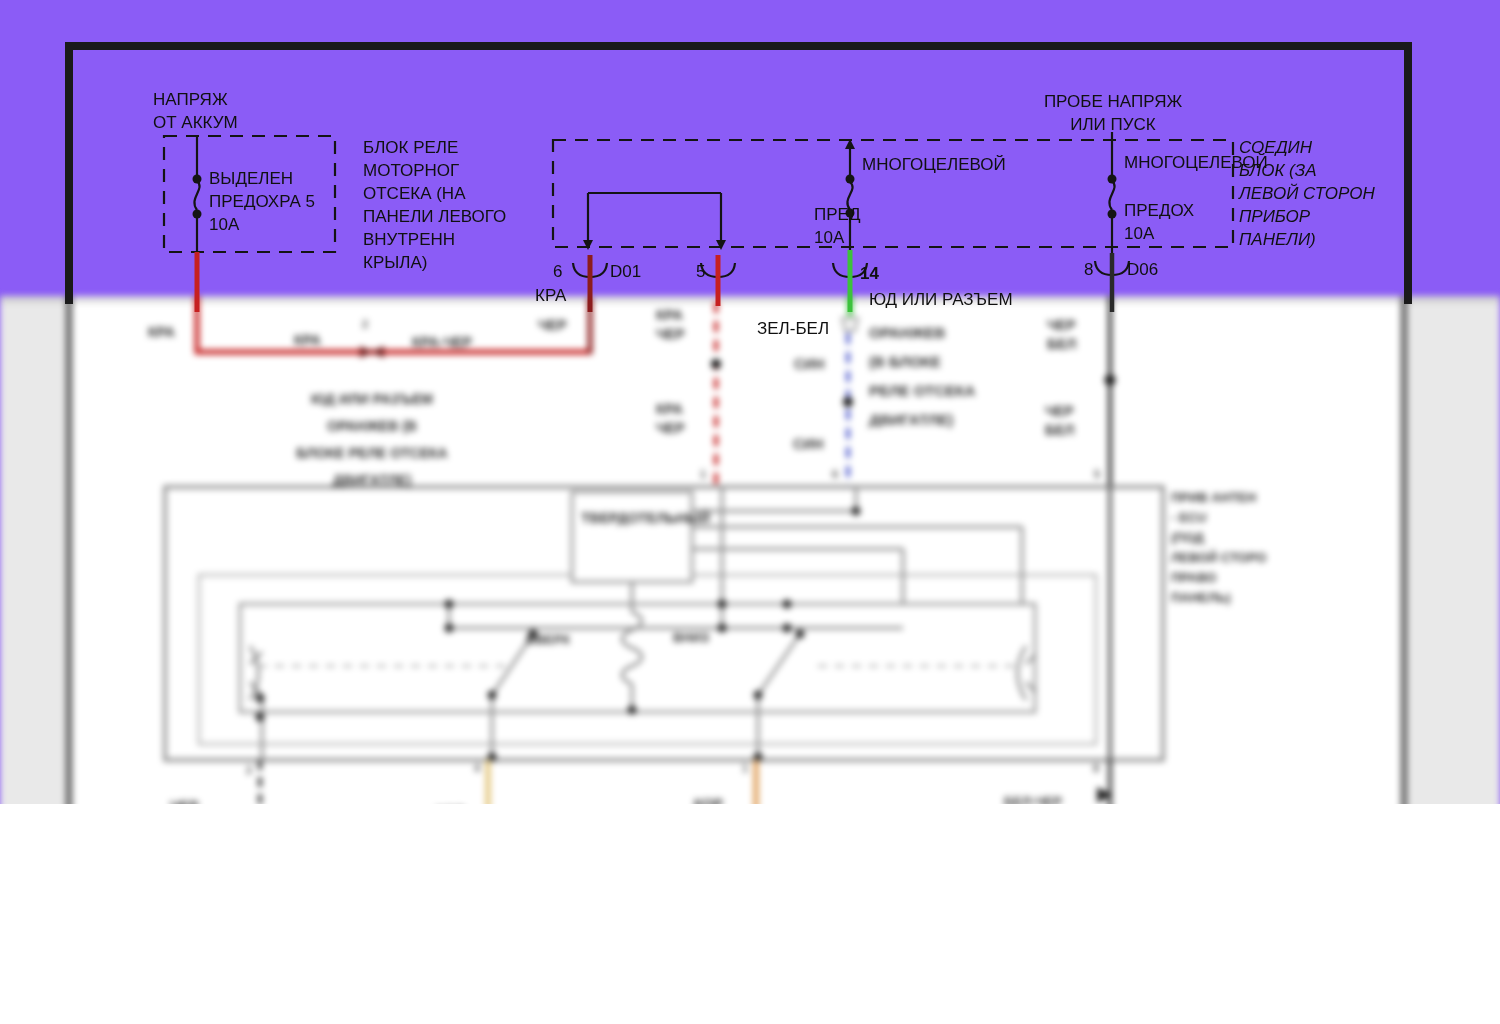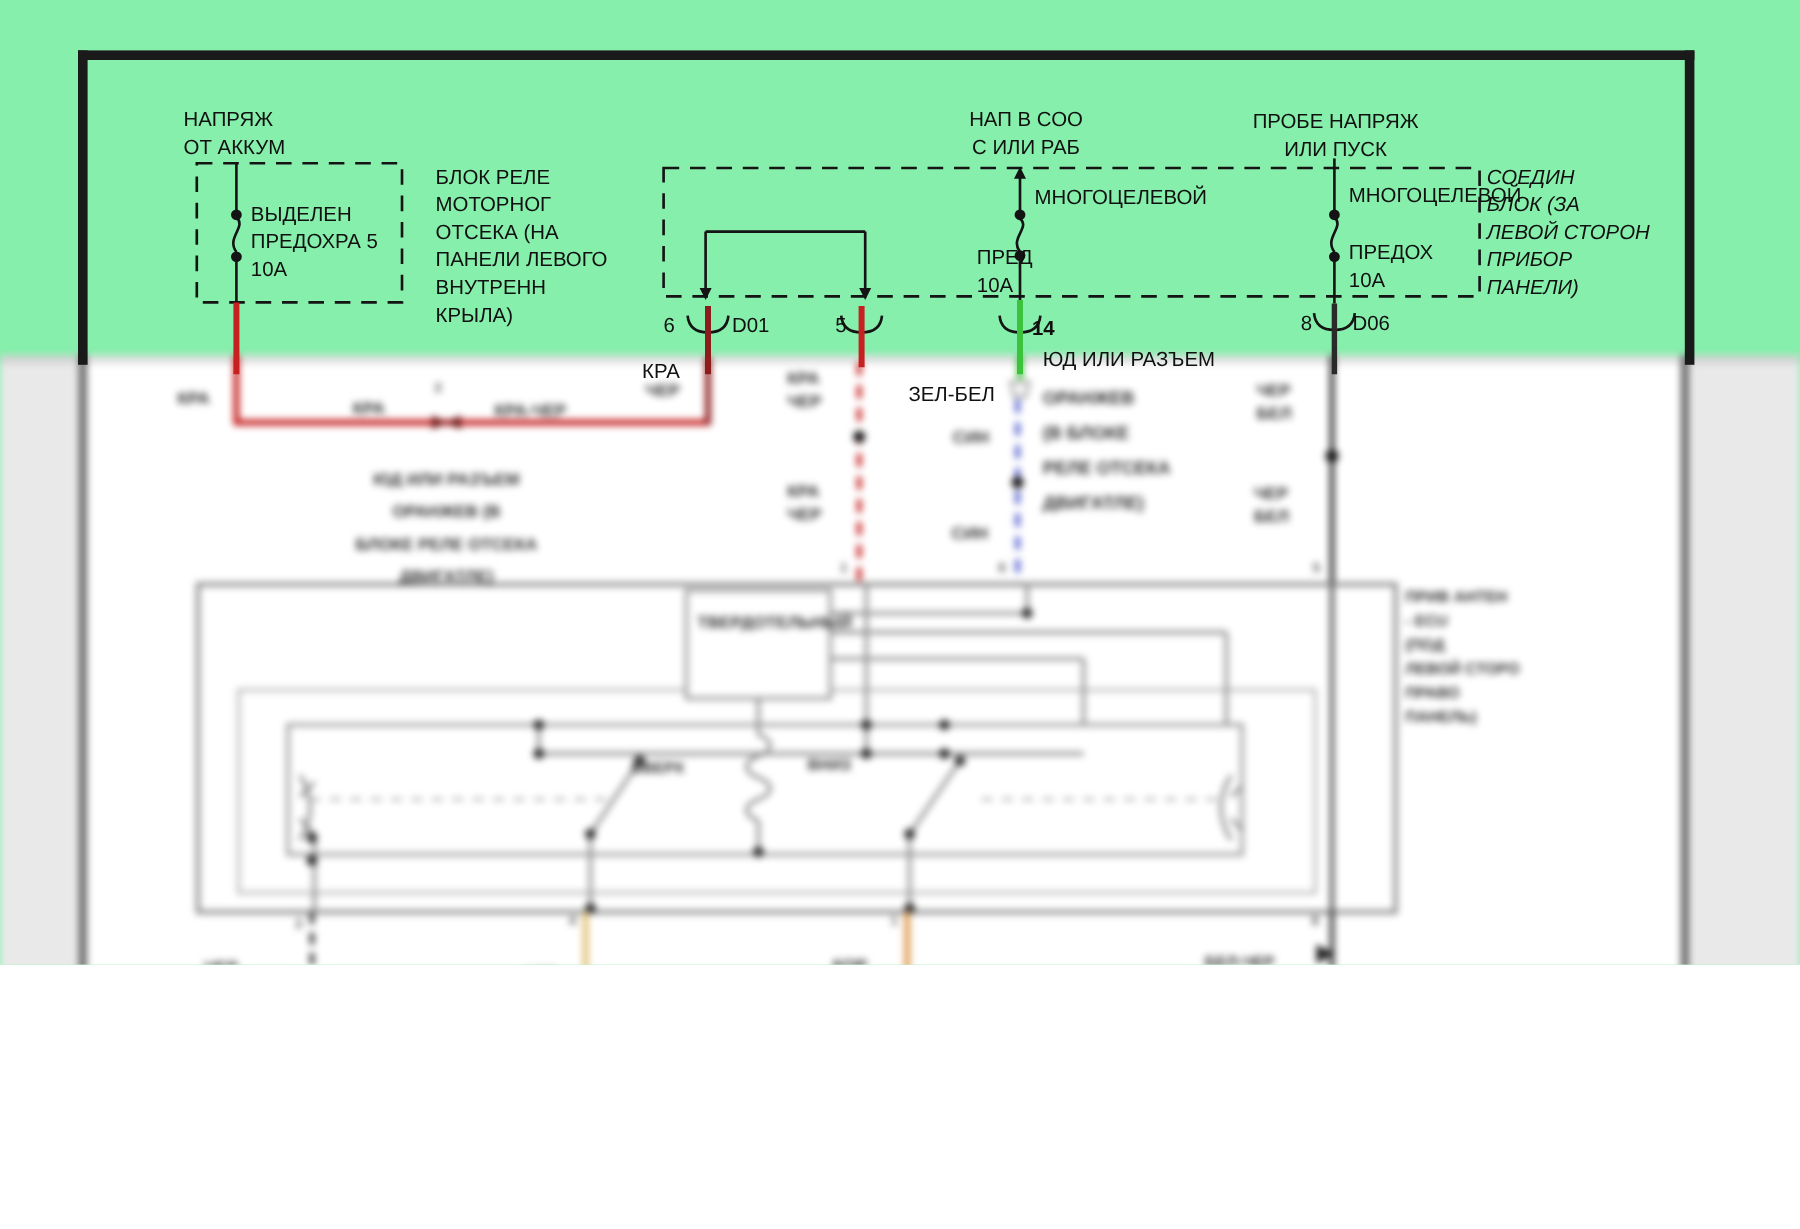--- a/index.html
+++ b/index.html
@@ -1,17 +1,17 @@
 <!DOCTYPE html>
 <html style="--frame-dark: #1a1a1a; --frame-gray: #6f6f6f; --wire-red: #c62020; --wire-darkred: #8c1d1d; --wire-green: #3cc23c; --wire-blue: #5560cf; --wire-yellow: #e2c377; --wire-orange: #de9b52; --wire-black: #2a2a2a; --box-gray: #8a8a8a;"><head>
 <meta charset="utf-8">
 <style>
   html,body{margin:0;padding:0;background:#ffffff;}
   #stage{position:relative;width:1500px;height:804px;overflow:hidden;
-         font-family:"Liberation Sans",sans-serif;background:#86efac;}
+         font-family:"Liberation Sans",sans-serif;background:#8b5cf6;}
   
   .t{position:absolute;font-size:17px;line-height:23px;color:#101010;
      white-space:pre-line;z-index:6;}
   .t.c{text-align:center;}
   
   .bt{position:absolute;font-size:14px;line-height:20px;color:#333;font-weight:700;
       white-space:pre-line;}
   .bt.c{text-align:center;}
   .bt.small{font-size:11px;line-height:13px;color:#555;font-weight:600;}
   .bt.nowrap{white-space:nowrap;}
@@ -244,38 +244,36 @@
 ОТ АККУМ</div>
   <div class="t" style="left:209px;top:167px;">ВЫДЕЛЕН
 ПРЕДОХРА 5
 10А</div>
   <div class="t" style="left:343px;top:136px;margin-left:20px;">БЛОК РЕЛЕ
 МОТОРНОГ
 ОТСЕКА (НА
 ПАНЕЛИ ЛЕВОГО
 ВНУТРЕНН
 КРЫЛА)</div>
-  <div class="t c" style="left:788px;top:88px;width:134px;">НАП В СОО
-С ИЛИ РАБ</div>
   <div class="t" style="left:862px;top:153px;">МНОГОЦЕЛЕВОЙ</div>
   <div class="t" style="left:814px;top:203px;">ПРЕД
 10А</div>
   <div class="t c" style="left:1028px;top:90px;width:170px;">ПРОБЕ НАПРЯЖ
 ИЛИ ПУСК</div>
   <div class="t" style="left:1239px;top:136px;font-style:italic;">СОЕДИН
 БЛОК (ЗА
 ЛЕВОЙ СТОРОН
 ПРИБОР
 ПАНЕЛИ)</div>
   <div class="t" style="left:1124px;top:151px;z-index:7;">МНОГОЦЕЛЕВОЙ</div>
   <div class="t" style="left:1124px;top:199px;">ПРЕДОХ
 10А</div>
   <div class="t" style="left:553px;top:260px;">6</div>
   <div class="t" style="left:610px;top:260px;">D01</div>
   <div class="t" style="left:696px;top:260px;">5</div>
   <div class="t" style="left:860px;top:262px;font-weight:bold;">14</div>
   <div class="t" style="left:1084px;top:258px;">8</div>
   <div class="t" style="left:1127px;top:258px;">D06</div>
-  <div class="t" style="left:535px;top:298px;">КРА</div>
+  <div class="t" style="left:535px;top:284px;">КРА</div>
   <div class="t" style="left:757px;top:287px;margin-top:30px;">ЗЕЛ-БЕЛ</div>
   <div class="t" style="left:869px;top:288px;">ЮД ИЛИ РАЗЪЕМ</div>
 
 </div>
 
 </body></html>

